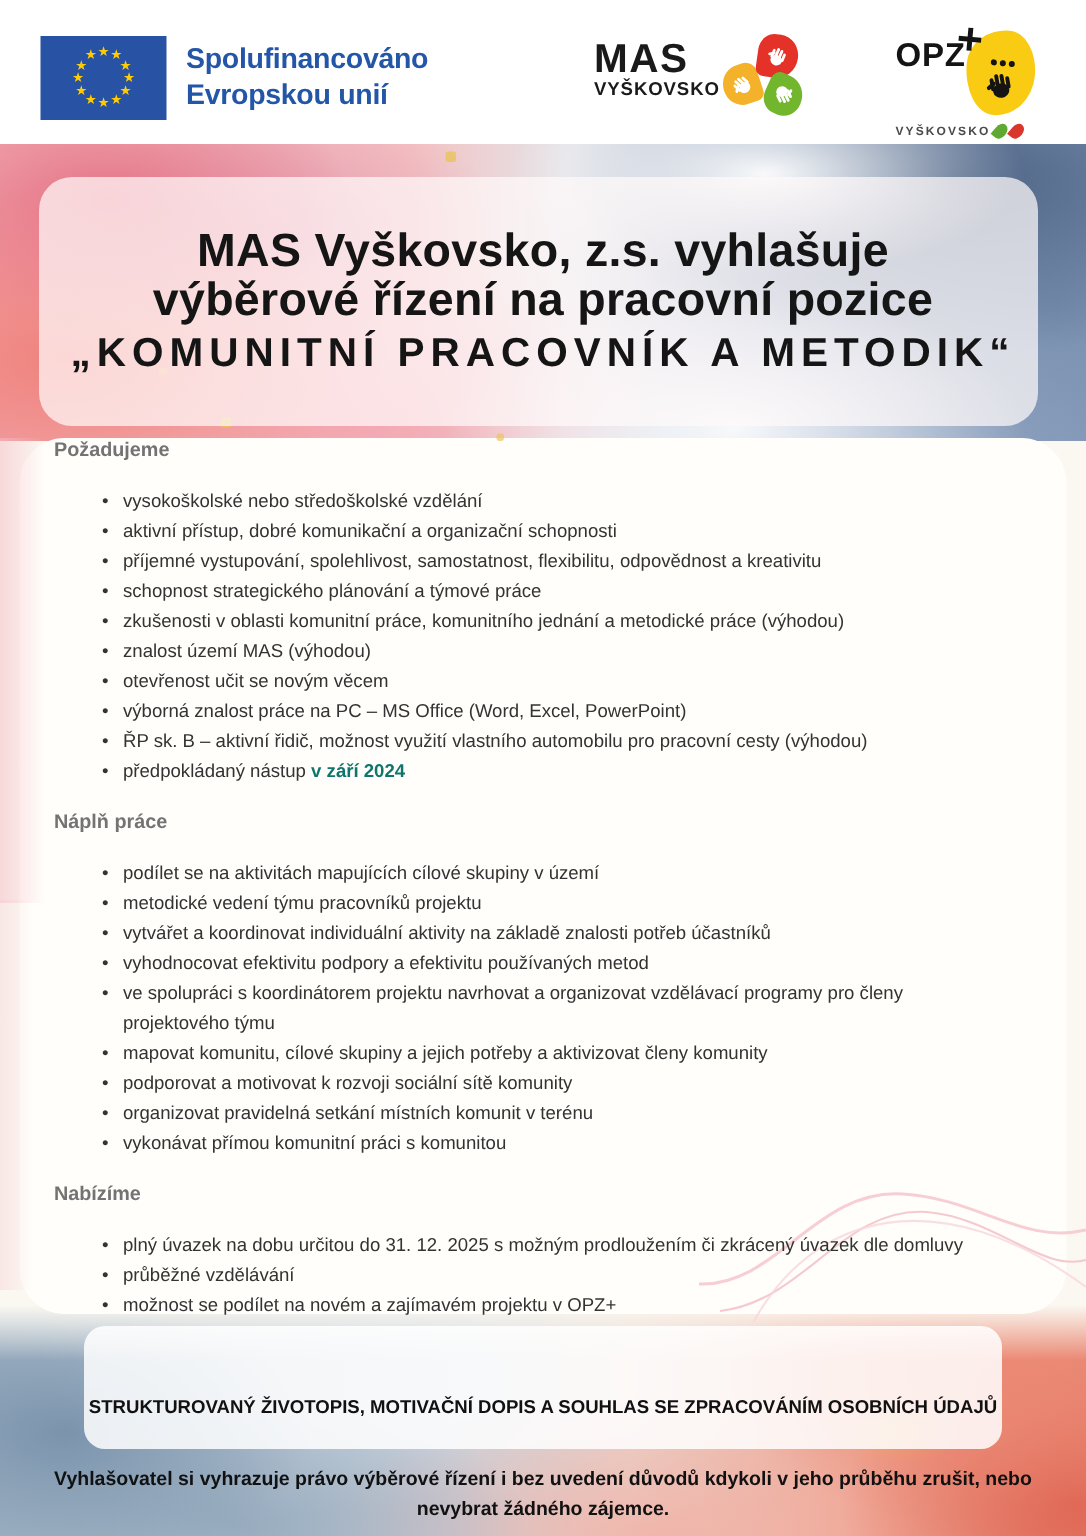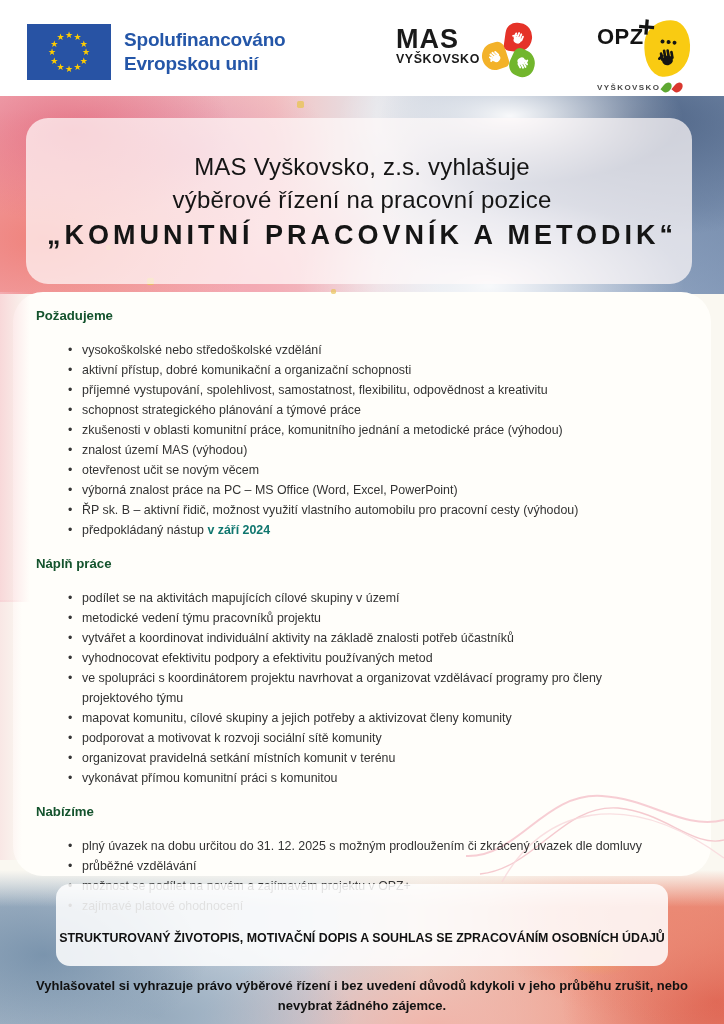--- a/index.html
+++ b/index.html
@@ -70,26 +70,26 @@
   .swirl{position:absolute;left:466px;top:778px;}
   .sparkles{position:absolute;left:0;top:0;width:1px;height:1px;
     box-shadow:300px 104px 0 3px rgba(233,196,90,0.8),
                150px 281px 0 3px rgba(233,196,90,0.8),
                333px 291px 0 2px rgba(233,196,90,0.7),
                108px 247px 0 2px rgba(233,196,90,0.5);border-radius:50%;}
   
   .title-box{position:absolute;left:26px;top:118px;width:666px;height:166px;border-radius:22px;
     background:rgba(255,249,249,0.72);}
   .title-wrap{position:absolute;left:0;top:150px;width:724px;text-align:center;color:#151515;}
-  .title-line{font-size:24px;font-weight:400;line-height:33px;letter-spacing:0.2px;}
+  .title-line{font-size:31px;font-weight:700;line-height:33px;letter-spacing:0.2px;}
   .title-position{margin-top:4px;font-size:27px;font-weight:800;letter-spacing:4px;}
   
   .content{position:absolute;left:36px;top:292px;width:652px;}
   .section{margin:0 0 10px 0;}
-  .section-heading{font-size:13.2px;font-weight:700;color:#14532d;line-height:16px;margin:16px 0 2px 0;}
+  .section-heading{font-size:13.2px;font-weight:700;color:#737373;line-height:16px;margin:0 0 2px 0;}
   .bullet-list{list-style:none;margin:16px;padding:0;}
   .bullet-list li{position:relative;font-size:12.4px;line-height:20px;color:#333;padding-left:30px;}
   .bullet-list li::before{content:"•";position:absolute;left:16px;color:#333;}
   .bullet-list li b{color:#0f766e;}
   
   .contact-box{position:absolute;left:56px;top:884px;width:612px;height:82px;border-radius:14px;
     background:rgba(255,255,255,0.85);}
   .contact-text{position:absolute;left:30px;top:896px;width:664px;text-align:center;
     font-weight:700;font-size:12.4px;line-height:17px;color:#111;white-space:pre-wrap;}
   .red{color:#E32119;}
@@ -235,21 +235,20 @@
           <li>organizovat pravidelná setkání místních komunit v terénu</li>
           <li>vykonávat přímou komunitní práci s komunitou</li>
         </ul>
     </section>
     <section class="section">
       <h3 class="section-heading">Nabízíme</h3>
       <ul class="bullet-list">
           <li>plný úvazek na dobu určitou do 31. 12. 2025 s možným prodloužením či zkrácený úvazek dle domluvy</li>
           <li>průběžné vzdělávání</li>
           <li>možnost se podílet na novém a zajímavém projektu v OPZ+</li>
-          <li>zajímavé platové ohodnocení</li>
         </ul>
     </section>
   </main>
 
   <div class="contact-box"></div>
   <div class="contact-text">
     <div>STRUKTUROVANÝ ŽIVOTOPIS, MOTIVAČNÍ DOPIS A SOUHLAS SE ZPRACOVÁNÍM OSOBNÍCH ÚDAJŮ</div>
     
     
   </div>

